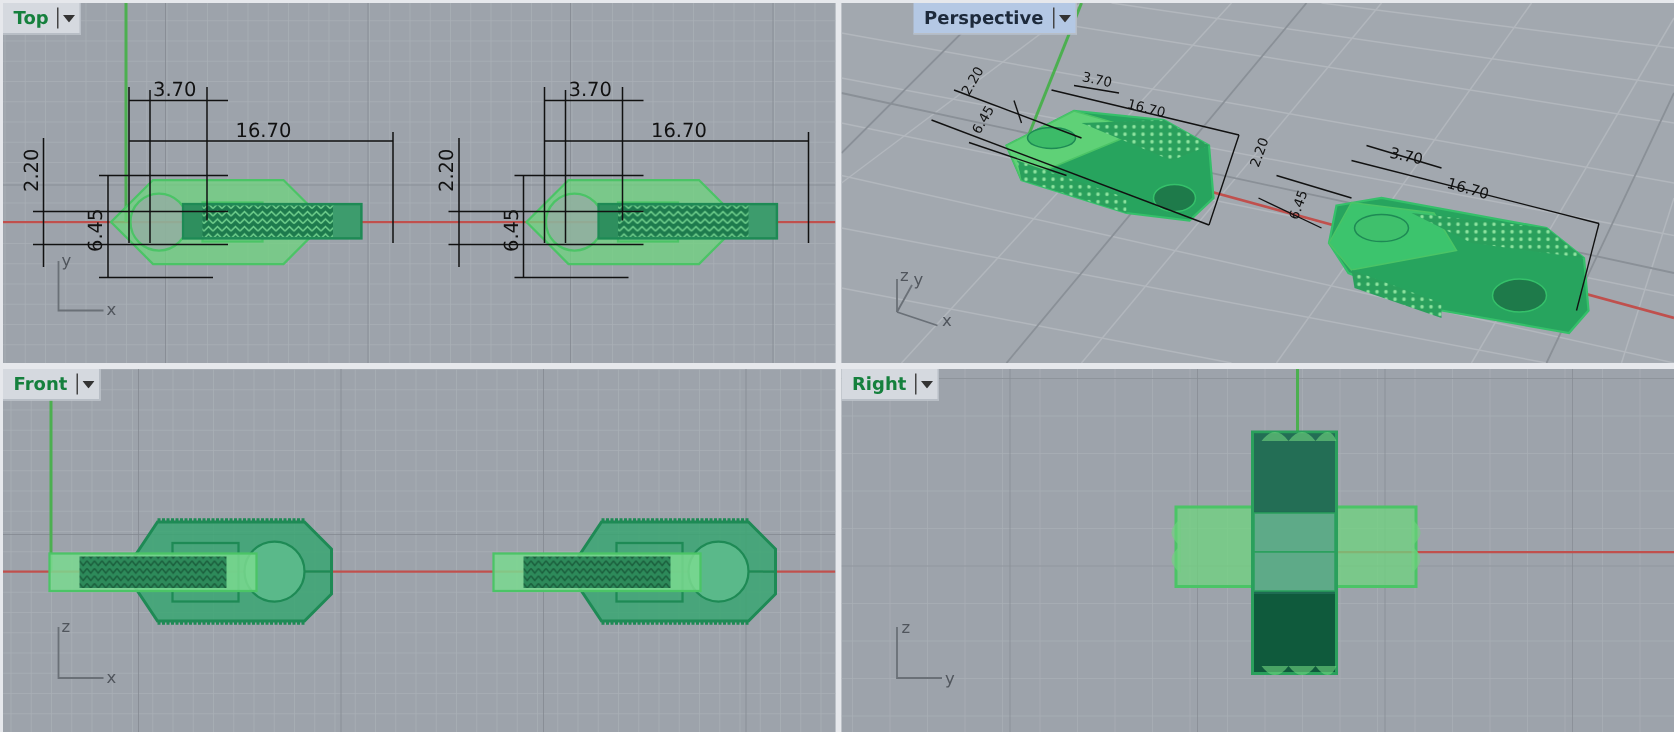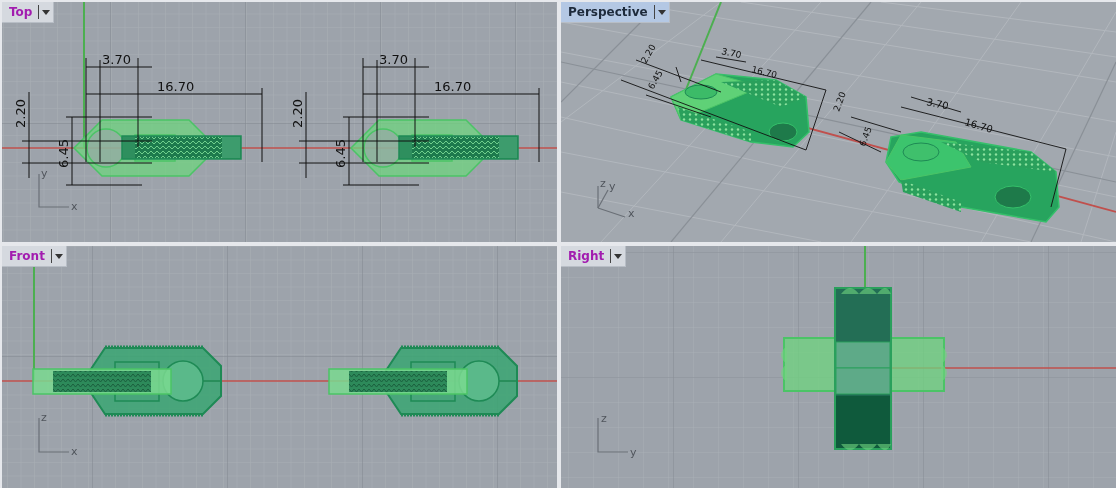--- a/index.html
+++ b/index.html
@@ -1,20 +1,20 @@
 <!DOCTYPE html>
 <html><head>
 <meta charset="utf-8">
 <style>
   html, body { margin:0; padding:0; }
   body { width:1116px; height:488px; background:#e6e8ec; position:relative; overflow:hidden; font-family:"DejaVu Sans", sans-serif; }
   .vp { position:absolute; background:#9da3ab; overflow:hidden; }
   .vp svg.scene { position:absolute; left:0; top:0; }
-  .vp-tab { position:absolute; left:0; top:0; height:20px; display:flex; align-items:center; background:#d5d9df; border-right:1px solid #b8bec6; border-bottom:1px solid #b8bec6; padding:0 2px 0 7px; font-size:12px; font-weight:bold; color:#a21caf; cursor:pointer; z-index:3; }
-  .vp-tab.active { background:#b4c8e4; color:#1d2a3b; }
+  .vp-tab { position:absolute; left:0; top:0; height:20px; display:flex; align-items:center; background:#d5d9df; border-right:1px solid #b8bec6; border-bottom:1px solid #b8bec6; padding:0 2px 0 7px; font-size:12px; font-weight:bold; color:#15803d; cursor:pointer; z-index:3; }
+  .vp-tab.active { background:#b4c8e4; color:#1d2a3b;margin-left:48px; }
   .vp-tab .sep { width:1px; height:14px; background:#444; margin:0 2px 0 6px; }
   .vp-tab .chev { width:10px; height:14px; display:flex; align-items:center; justify-content:center; }
   .dimtxt { font-family:"DejaVu Sans", sans-serif; font-size:13px; fill:#111; }
   .axlbl { font-family:"DejaVu Sans", sans-serif; font-size:11px; fill:#50555c; }
 </style>
 </head>
 <body>
 
 <div class="vp" style="left:2px;top:2px;width:555px;height:240px;">
   <svg class="scene" width="555" height="240">

